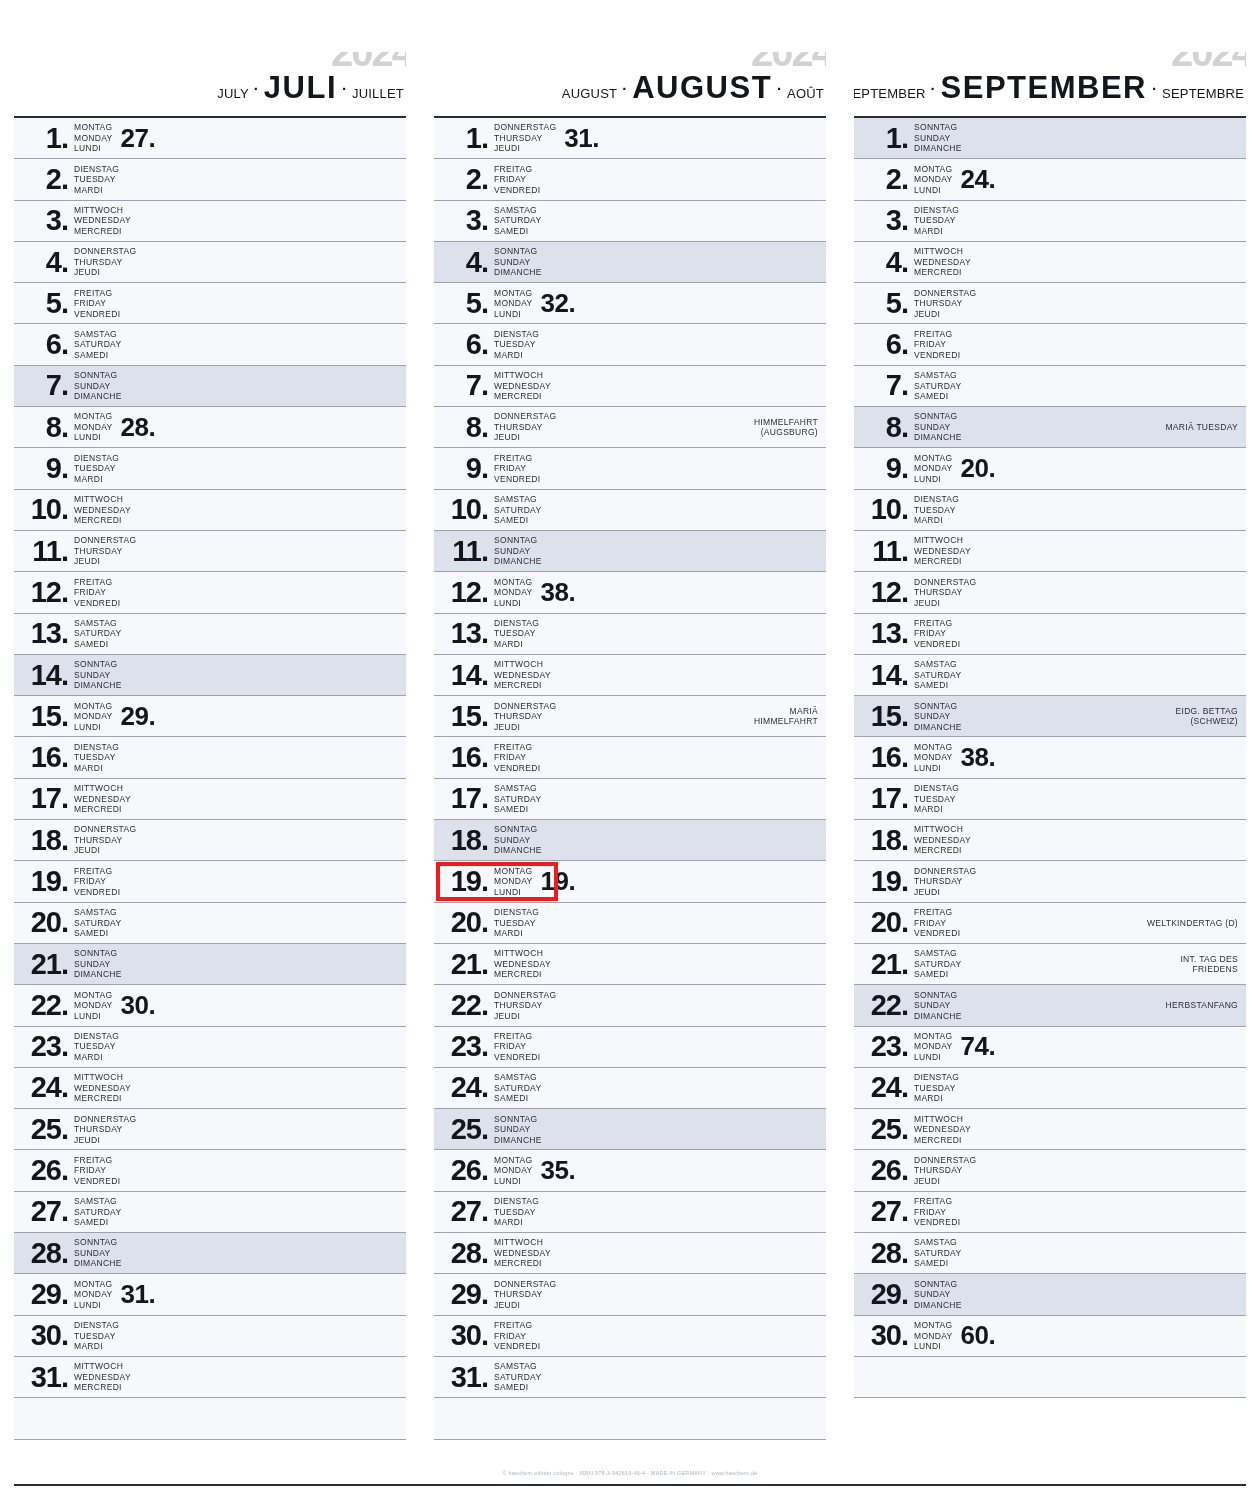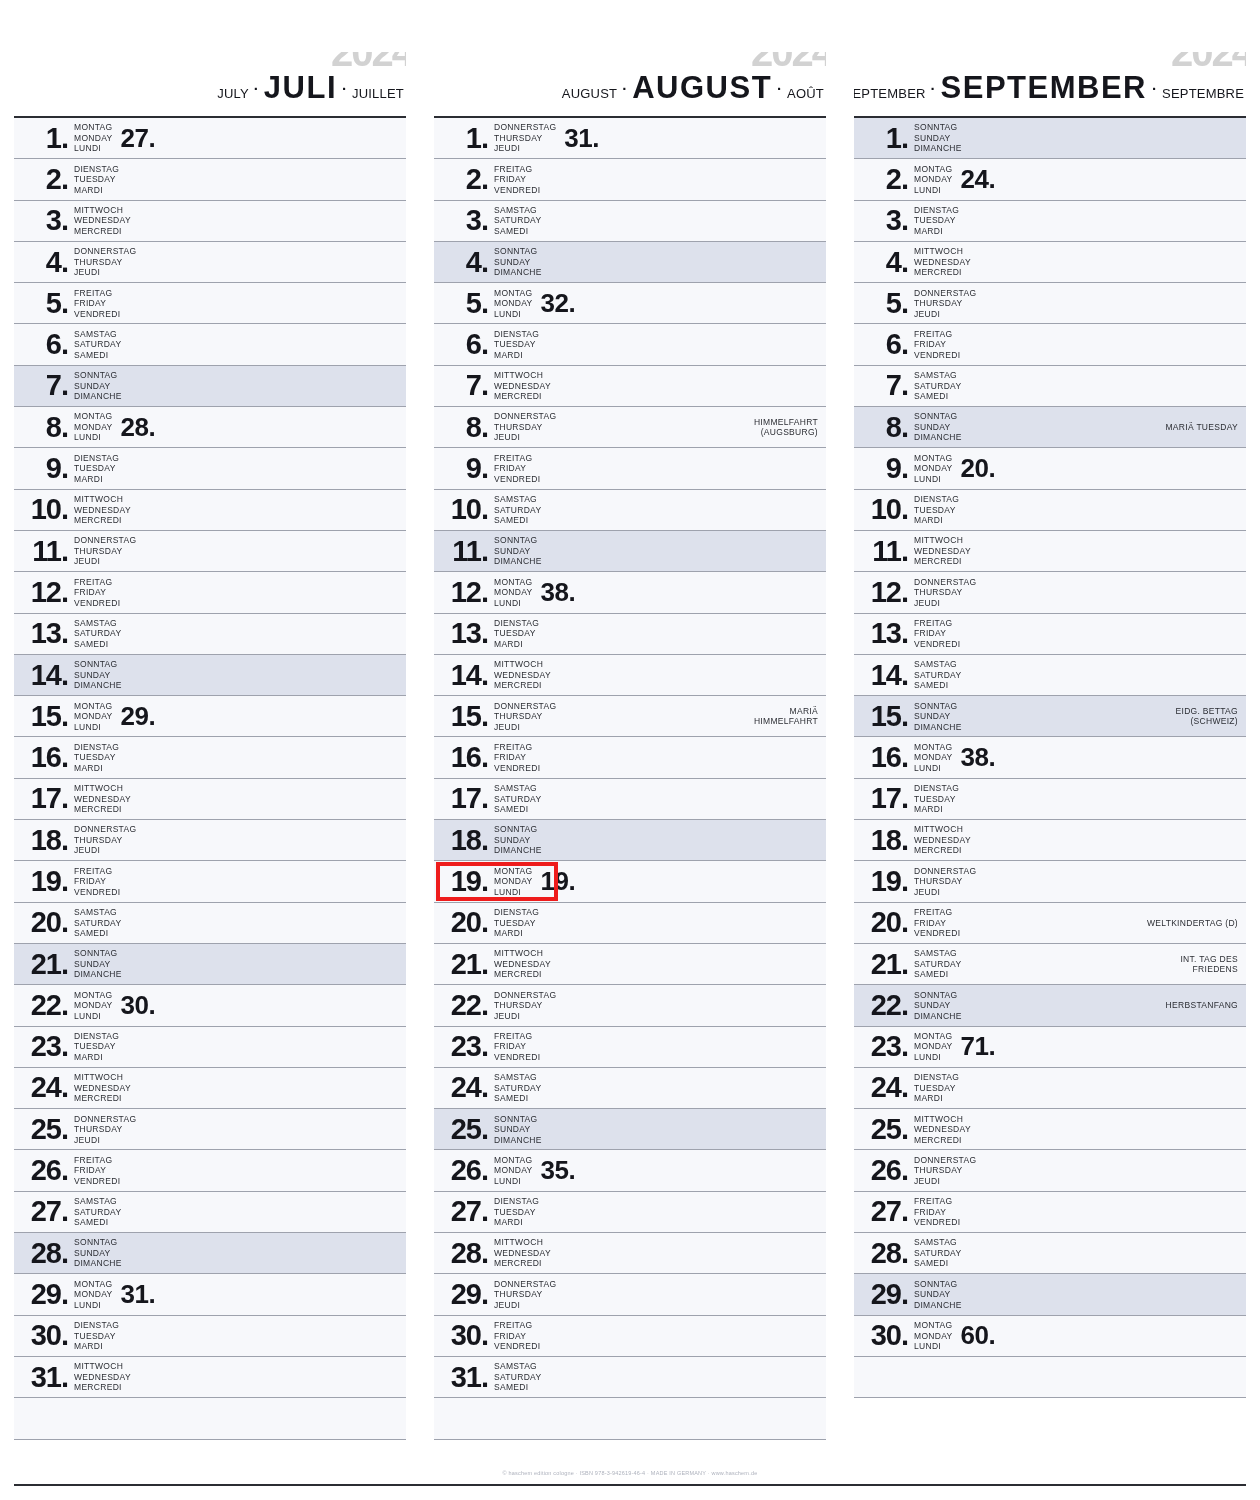--- a/index.html
+++ b/index.html
@@ -910,21 +910,21 @@
             </div>
             <div class="note">HERBSTANFANG</div>
           </div>
           <div class="row">
             <div class="daynum">23.</div>
             <div class="wd">
               <div>MONTAG</div>
               <div>MONDAY</div>
               <div>LUNDI</div>
             </div>
-            <div class="weeknum">71.</div>
+            <div class="weeknum">74.</div>
           </div>
           <div class="row">
             <div class="daynum">24.</div>
             <div class="wd">
               <div>DIENSTAG</div>
               <div>TUESDAY</div>
               <div>MARDI</div>
             </div>
           </div>
           <div class="row">

